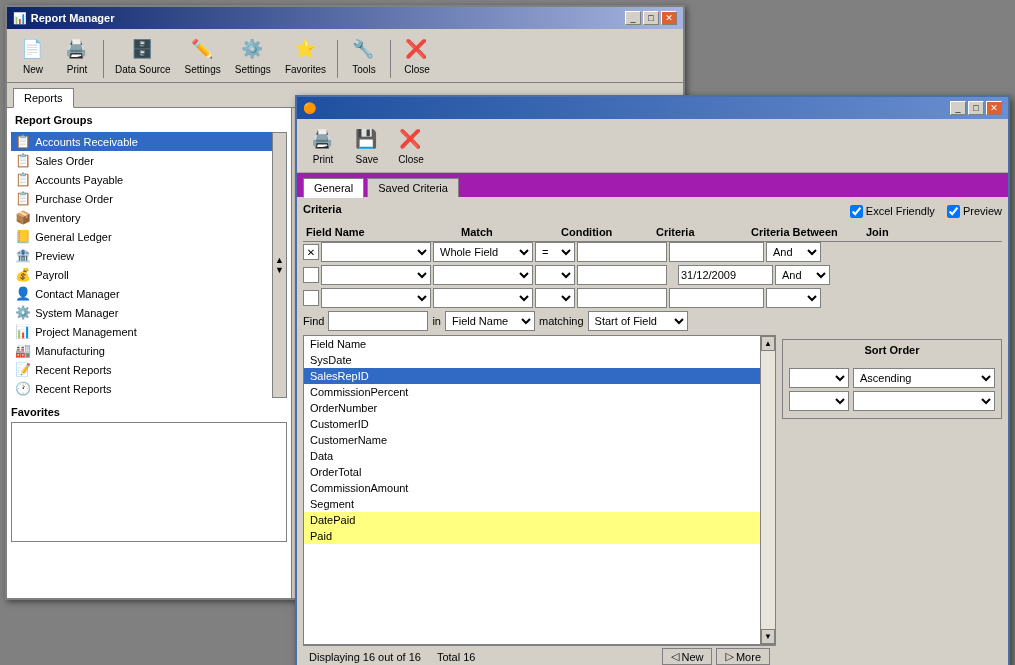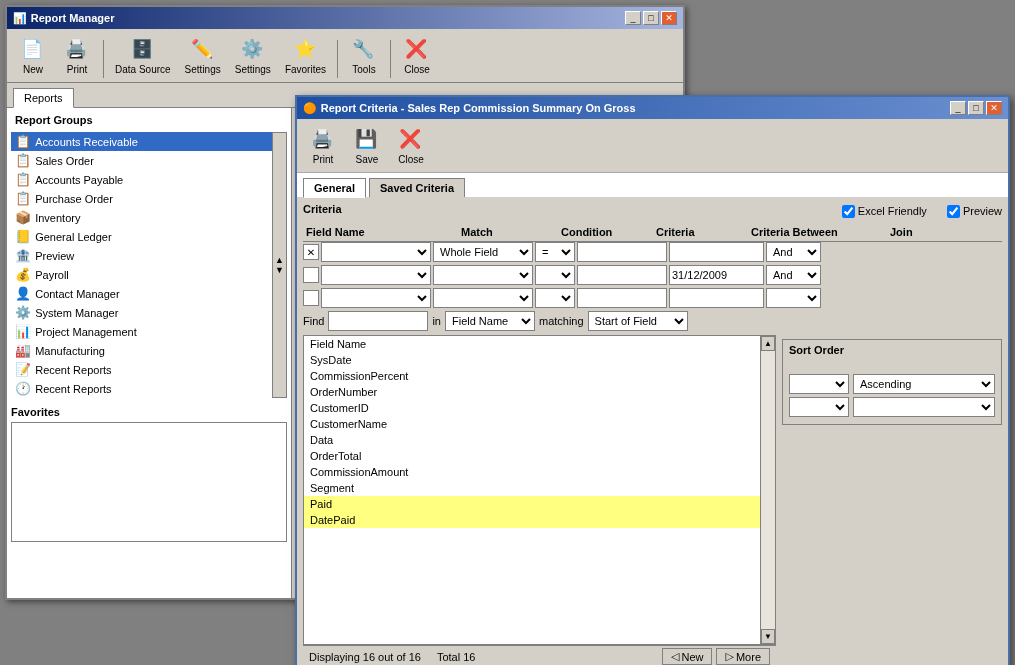--- a/index.html
+++ b/index.html
@@ -157,23 +157,22 @@
     .criteria-title-left { display: flex; align-items: center; gap: 4px; font-weight: bold; font-size: 11px; }
     .criteria-toolbar {
       background: #d4d0c8;
       padding: 4px 6px;
       display: flex;
       gap: 4px;
       align-items: flex-end;
       border-bottom: 1px solid #aaa;
     }
     .criteria-tab-bar {
-      background: #ffffff;
+      background: #a21caf;
       padding: 4px 6px 0;
-      font-weight: bold;
     }
     .criteria-body {
       background: #d4d0c8;
       padding: 6px;
     }
     .criteria-label { font-weight: bold; margin-bottom: 4px; }
 
     
     .criteria-headers {
       display: flex;
@@ -269,25 +268,25 @@
       display: flex; align-items: center; gap: 2px;
     }
 
     
     .sort-order-section {
       margin-top: 4px;
       border: 1px solid #808080;
       padding: 4px 6px;
       background: #d4d0c8;
     }
-    .sort-title { font-weight: bold; margin-bottom: 18px; }
+    .sort-title { font-weight: bold; margin-bottom: 12px; text-align: center; }
     .sort-row { display: flex; align-items: center; gap: 4px; margin-bottom: 3px; }
 
     
-    .cb-row { display: flex; align-items: center; gap: 20px; float: right; }
+    .cb-row { display: flex; align-items: center; gap: 12px; float: right; }
     .cb-item { display: flex; align-items: center; gap: 3px; }
     .criteria-header-row { display: flex; justify-content: space-between; align-items: center; margin-bottom: 4px; }
 
     .sidebar-list-wrapper { display: flex; }
     .sidebar-list-items { flex: 1; overflow-y: auto; }
   </style>
 </head>
 <body>
 
 <div class="window-outer">
@@ -414,21 +413,20 @@
         <div class="favorites-box"></div>
       </div>
     </div>
   </div>
 </div>
 
 <div class="criteria-window">
   <div class="criteria-title-bar">
     <div class="criteria-title-left">
       <span>🟠</span>
-      <span>Report Criteria - Sales Rep Commission Summary On Gross</span>
     </div>
     <div class="title-bar-controls">
       <div class="title-btn">_</div>
       <div class="title-btn">□</div>
       <div class="title-btn" style="background:#e06030;color:white;">✕</div>
     </div>
   </div>
 
   <div class="criteria-toolbar">
     <div class="tool-btn">
@@ -464,21 +462,21 @@
         </div>
       </div>
     </div>
 
     <div class="criteria-headers">
       <div class="ch" style="width:155px;">Field Name</div>
       <div class="ch" style="width:100px;">Match</div>
       <div class="ch" style="width:95px;">Condition</div>
       <div class="ch" style="width:95px;">Criteria</div>
       <div class="ch" style="width:115px;">Criteria Between</div>
-      <div class="ch" style="width:60px;margin-left:24px;">Join</div>
+      <div class="ch" style="width:60px;">Join</div>
     </div>
 
     <div class="criteria-row">
       <div class="check-box-icon" style="margin-right:2px;">✕</div>
       <select style="width:110px;"></select>
       <select style="width:100px;margin-left:2px;">
         <option>Whole Field</option>
       </select>
       <select style="width:40px;margin-left:2px;">
         <option>=</option>
@@ -489,21 +487,21 @@
         <option>And</option>
       </select>
     </div>
 
     <div class="criteria-row">
       <div class="check-box-icon" style="margin-right:2px;"></div>
       <select style="width:110px;"></select>
       <select style="width:100px;margin-left:2px;"></select>
       <select style="width:40px;margin-left:2px;"></select>
       <input type="text" style="width: 90px; margin-left: 2px;">
-      <input type="text" style="width: 95px; margin-left: 2px;" value="31/12/2009">
+      <input type="text" style="width: 95px; margin-left: 11px;" value="31/12/2009">
       <select style="width:55px;margin-left:2px;">
         <option>And</option>
       </select>
     </div>
 
     <div class="criteria-row">
       <div class="check-box-icon" style="margin-right:2px;"></div>
       <select style="width:110px;"></select>
       <select style="width:100px;margin-left:2px;"></select>
       <select style="width:40px;margin-left:2px;"></select>
@@ -525,30 +523,31 @@
       </select>
     </div>
 
     <div style="display:flex; gap:6px;">
 
       <div style="flex:1;">
         <div class="field-list-container">
           <div class="field-list" id="field-list">
               <div class="field-list-item">Field Name</div>
               <div class="field-list-item">SysDate</div>
+              <div class="field-list-item selected">SalesRepID</div>
               <div class="field-list-item">CommissionPercent</div>
               <div class="field-list-item">OrderNumber</div>
               <div class="field-list-item">CustomerID</div>
               <div class="field-list-item">CustomerName</div>
               <div class="field-list-item">Data</div>
               <div class="field-list-item">OrderTotal</div>
               <div class="field-list-item">CommissionAmount</div>
               <div class="field-list-item">Segment</div>
+              <div class="field-list-item highlighted">DatePaid</div>
               <div class="field-list-item highlighted">Paid</div>
-              <div class="field-list-item highlighted">DatePaid</div>
             </div>
           <div class="field-list-scrollbar">
             <div class="scroll-btn">▲</div>
             <div class="scroll-track"></div>
             <div class="scroll-btn">▼</div>
           </div>
         </div>
 
         <div class="status-bar">
           <span>Displaying 16 out of 16</span>

